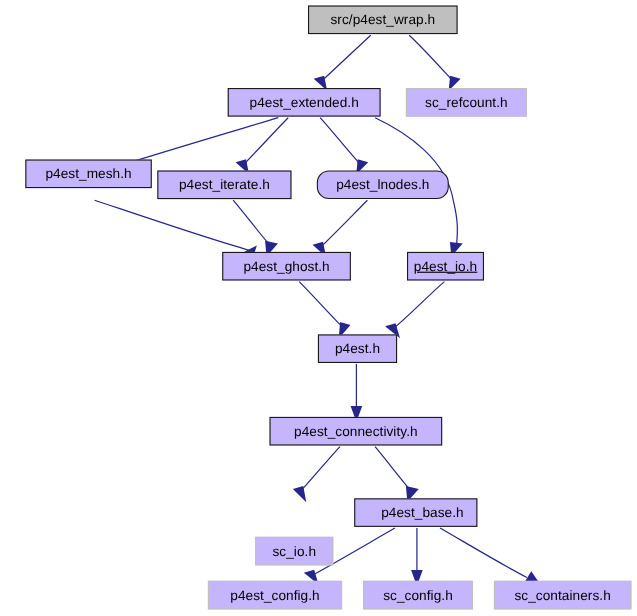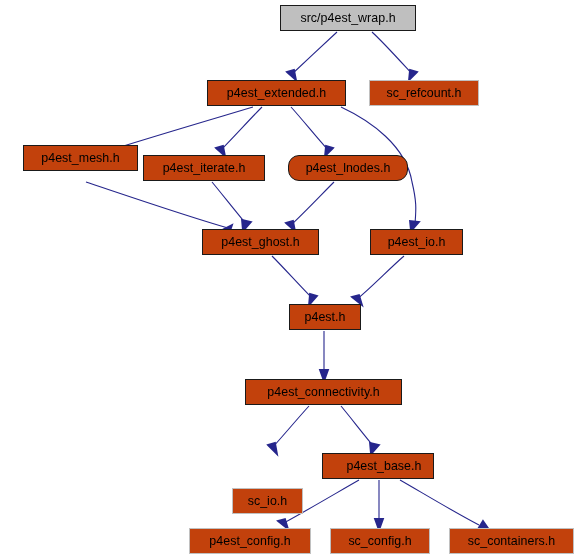--- a/index.html
+++ b/index.html
@@ -23,21 +23,21 @@
     position: absolute;
     left: 0;
     top: 0;
     width: 579px;
     height: 560px;
     display: block;
   }
   .node-box {
     position: absolute;
     box-sizing: border-box;
-    background: #c2410c;
+    background: #c4b5fd;
     border: 1px solid #c0c0c0;
     display: flex;
     align-items: center;
     justify-content: center;
     white-space: nowrap;
     font-family: "Liberation Sans", sans-serif;
     font-size: 12.4px;
     color: #000000;
     letter-spacing: 0.05px;
     cursor: pointer;
@@ -113,21 +113,21 @@
       </div>
       <div class="node-box strong" style="left: 143px; top: 155px; width: 122px; height: 26px;">
         <span class="node-label">p4est_iterate.h</span>
       </div>
       <div class="node-box strong" style="left: 288px; top: 155px; width: 120px; height: 26px; border-radius: 11px;">
         <span class="node-label">p4est_lnodes.h</span>
       </div>
       <div class="node-box strong" style="left: 202px; top: 229px; width: 117px; height: 26px;">
         <span class="node-label">p4est_ghost.h</span>
       </div>
-      <div class="node-box strong" style="left: 370px; top: 229px; width: 93px; height: 26px;">
+      <div class="node-box strong" style="left: 370px; top: 229px; width: 70px; height: 26px; text-decoration: underline;">
         <span class="node-label">p4est_io.h</span>
       </div>
       <div class="node-box strong" style="left: 289px; top: 304px; width: 72px; height: 26px;">
         <span class="node-label">p4est.h</span>
       </div>
       <div class="node-box strong" style="left: 245px; top: 379px; width: 157px; height: 26px;">
         <span class="node-label">p4est_connectivity.h</span>
       </div>
       <div class="node-box" style="left: 232px; top: 453px; width: 71px; height: 26px; margin-top: 35px;">
         <span class="node-label">sc_io.h</span>

